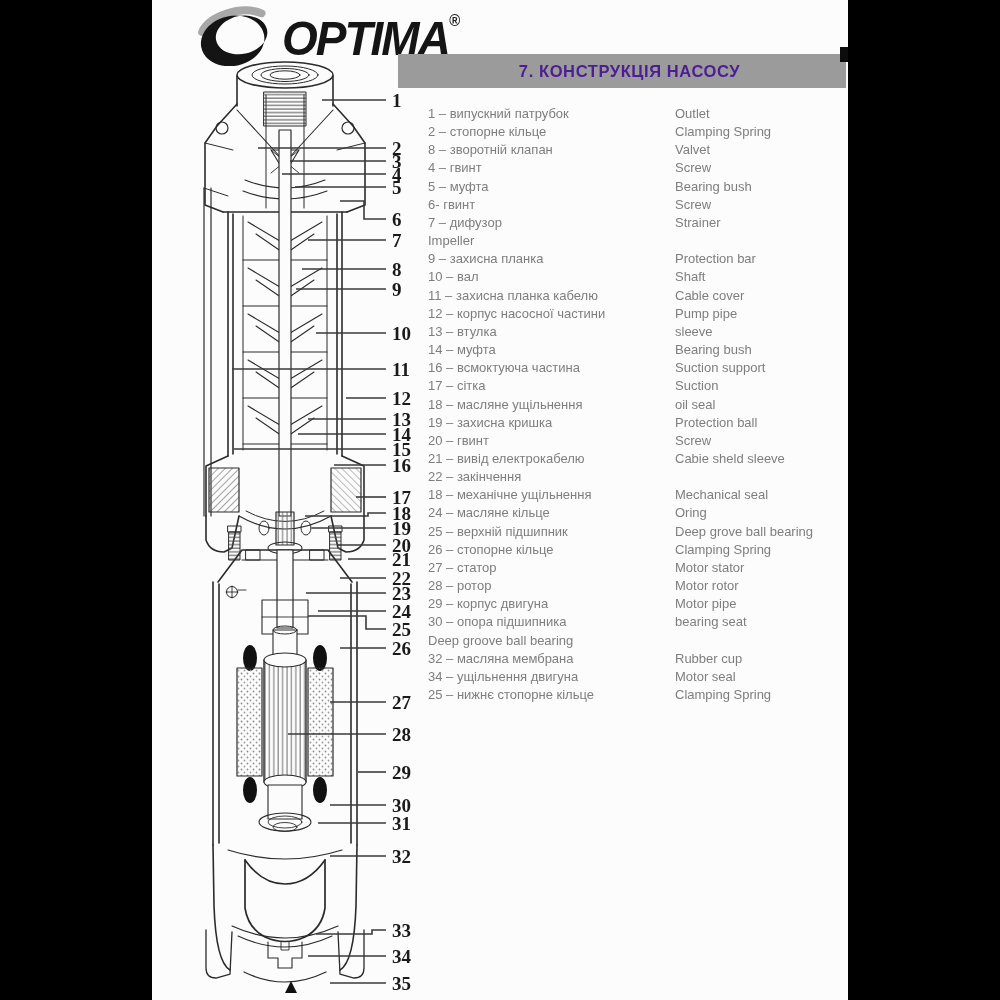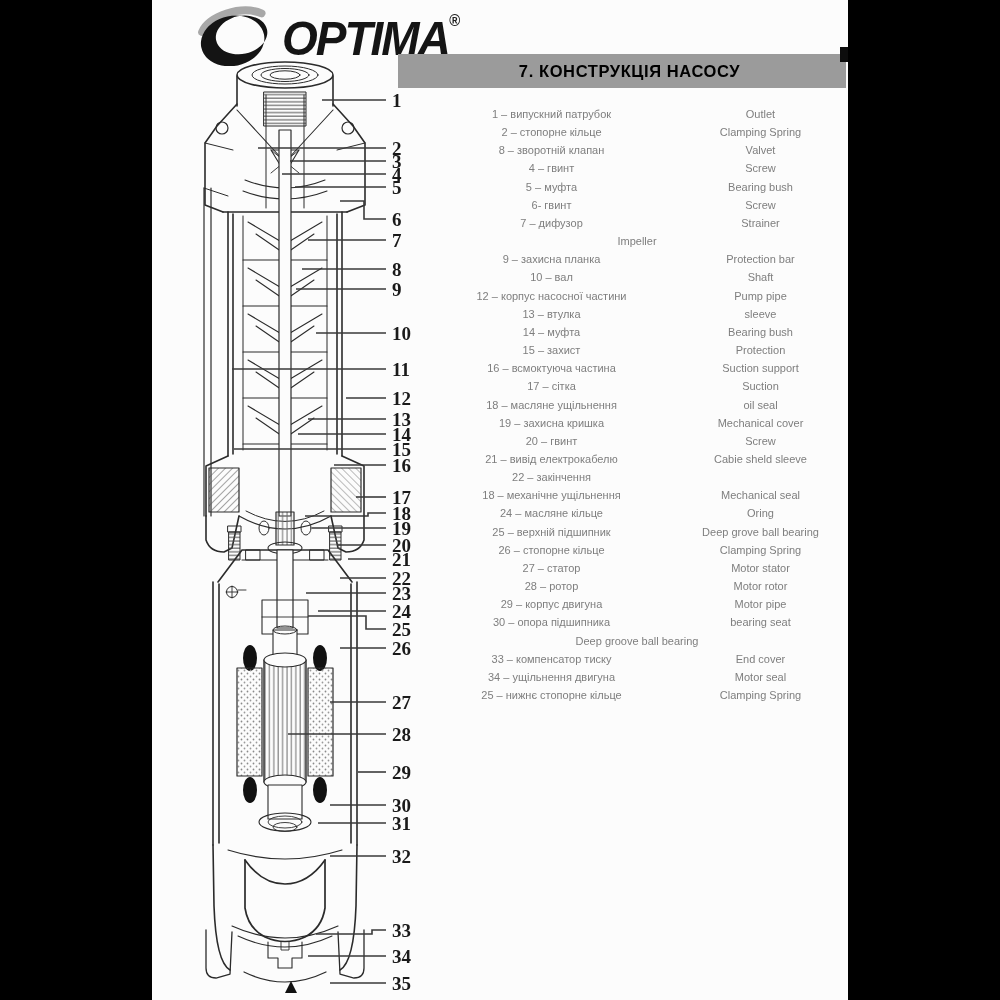--- a/index.html
+++ b/index.html
@@ -18,27 +18,27 @@
     color:#151515;letter-spacing:-2px;line-height:56px;transform:scaleY(1.04);
     margin-left:4px;
   }
   .logo-reg{font-size:15px;font-weight:700;color:#222;vertical-align:28px;letter-spacing:0;}
   
   .header-bar{
     position:absolute;left:398px;top:54px;width:448px;height:34px;
     background:#9b9b9b;display:flex;align-items:center;justify-content:center;
   }
   .header-bar .title{
-    color:#000000;font-weight:700;font-size:16.5px;letter-spacing:0.6px;margin-left:15px;
+    color:#4c1d95;font-weight:700;font-size:16.5px;letter-spacing:0.6px;margin-left:15px;
   }
   .header-end-mark{position:absolute;left:840px;top:47px;width:8px;height:15px;background:#0d0d0d;}
   
   .parts-list{
     position:absolute;left:428px;top:105px;width:418px;
-    color:#7e7e7e;font-size:11px;text-align:center;
+    color:#7e7e7e;font-size:13px;
   }
   .parts-row{display:flex;height:18.17px;line-height:18.17px;white-space:nowrap;}
   .parts-row .uk{width:247px;overflow:hidden;}
   .parts-row .en{flex:1;overflow:hidden;}
   
   .diagram{position:absolute;left:150px;top:50px;}
   .callout-num{
     font-family:"Liberation Serif",serif;font-weight:700;font-size:19px;fill:#1a1a1a;
   }
 </style>
@@ -99,50 +99,50 @@
     </div>
     <div class="parts-row">
       <span class="uk">9 – захисна планка</span>
       <span class="en">Protection bar</span>
     </div>
     <div class="parts-row">
       <span class="uk">10 – вал</span>
       <span class="en">Shaft</span>
     </div>
     <div class="parts-row">
+      <span class="uk">11 – захисна планка кабелю</span>
+      <span class="en">Cable cover</span>
+    </div>
+    <div class="parts-row">
       <span class="uk">12 – корпус насосної частини</span>
       <span class="en">Pump pipe</span>
     </div>
     <div class="parts-row">
       <span class="uk">13 – втулка</span>
       <span class="en">sleeve</span>
     </div>
     <div class="parts-row">
       <span class="uk">14 – муфта</span>
       <span class="en">Bearing bush</span>
     </div>
     <div class="parts-row">
-      <span class="uk">15 – захист</span>
-      <span class="en">Protection</span>
-    </div>
-    <div class="parts-row">
       <span class="uk">16 – всмоктуюча частина</span>
       <span class="en">Suction support</span>
     </div>
     <div class="parts-row">
       <span class="uk">17 – сітка</span>
       <span class="en">Suction</span>
     </div>
     <div class="parts-row">
       <span class="uk">18 – масляне ущільнення</span>
       <span class="en">oil seal</span>
     </div>
     <div class="parts-row">
       <span class="uk">19 – захисна кришка</span>
-      <span class="en">Mechanical cover</span>
+      <span class="en">Protection ball</span>
     </div>
     <div class="parts-row">
       <span class="uk">20 – гвинт</span>
       <span class="en">Screw</span>
     </div>
     <div class="parts-row">
       <span class="uk">21 – вивід електрокабелю</span>
       <span class="en">Cabie sheld sleeve</span>
     </div>
     <div class="parts-row">
@@ -178,22 +178,22 @@
       <span class="en">Motor pipe</span>
     </div>
     <div class="parts-row">
       <span class="uk">30 – опора підшипника</span>
       <span class="en">bearing seat</span>
     </div>
     <div class="parts-row">
       <span class="en">Deep groove ball bearing</span>
     </div>
     <div class="parts-row">
-      <span class="uk">33 – компенсатор тиску</span>
-      <span class="en">End cover</span>
+      <span class="uk">32 – масляна мембрана</span>
+      <span class="en">Rubber cup</span>
     </div>
     <div class="parts-row">
       <span class="uk">34 – ущільнення двигуна</span>
       <span class="en">Motor seal</span>
     </div>
     <div class="parts-row">
       <span class="uk">25 – нижнє стопорне кільце</span>
       <span class="en">Clamping Spring</span>
     </div>
   </div>

